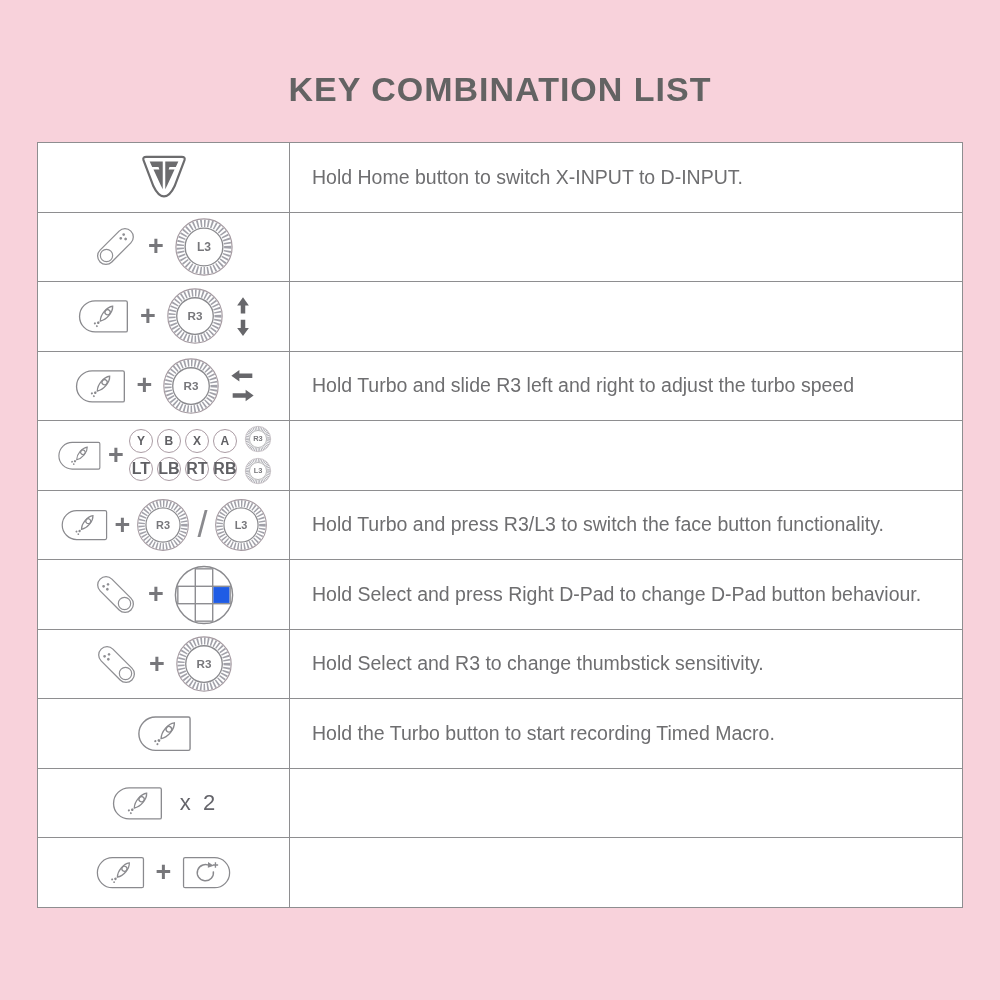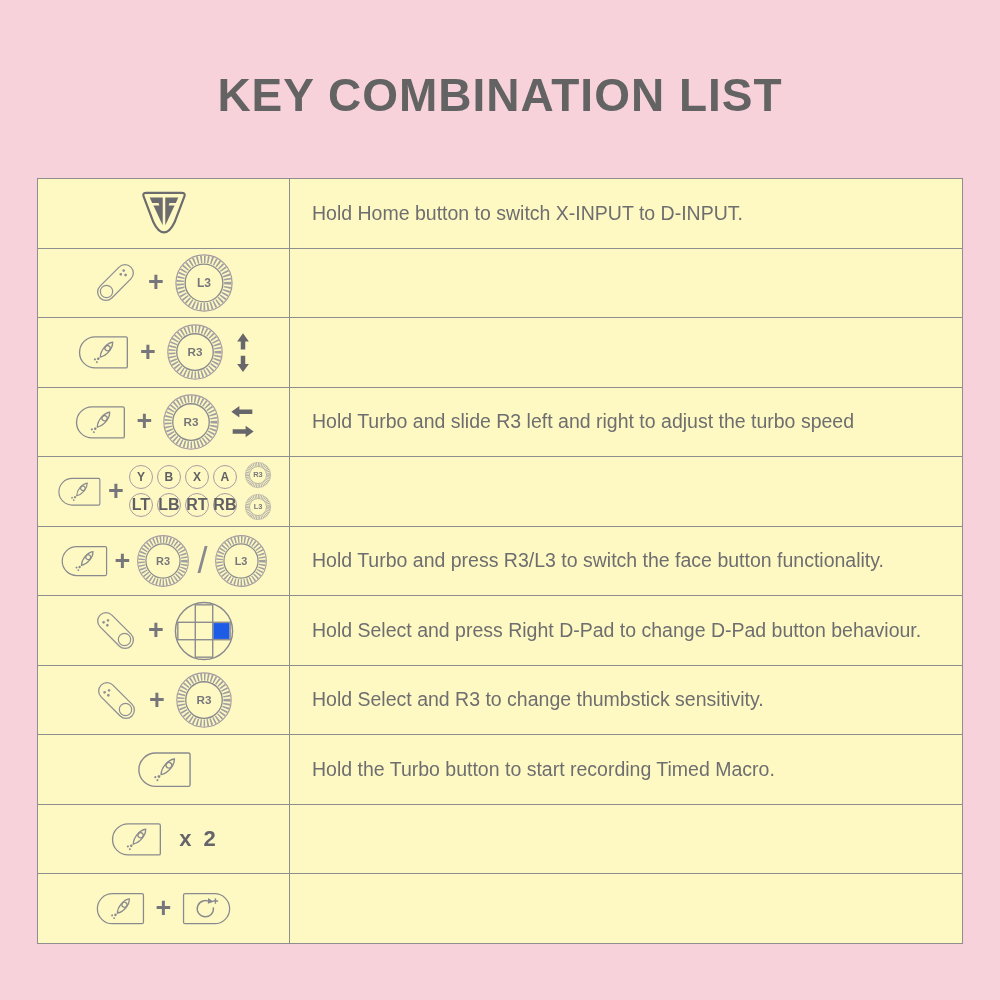--- a/index.html
+++ b/index.html
@@ -5,46 +5,46 @@
   html,body{margin:0;padding:0;}
   body{
     width:1000px;height:1000px;overflow:hidden;
     background:#f8d2db;
     font-family:"Liberation Sans",sans-serif;
     box-sizing:border-box;
     padding-top:72px;
   }
   .title{
     margin:0;text-align:center;
-    font-size:46px;line-height:1;font-weight:bold;
+    font-size:34px;line-height:1;font-weight:bold;
     color:#636363;letter-spacing:1px;
   }
   .table{
     width:924px;height:764px;
-    margin:60px auto 0 auto;
+    margin:36px auto 0 auto;
     border:1px solid #8e8e90;
     display:flex;flex-direction:column;
-    background:#fef9c3;
+    background:#ffffff;
   }
   .row{flex:1;display:flex;min-height:0;}
   .row + .row{border-top:1px solid #8e8e90;}
   .icons{
     width:252px;flex:none;border-right:1px solid #8e8e90;
     display:flex;align-items:center;justify-content:center;gap:9px;
     box-sizing:border-box;
   }
   .icons.tight{gap:5px;}
   .desc{
     flex:1;display:flex;align-items:center;
     padding:0 12px 0 22px;
     color:#6e6e70;font-size:19.5px;line-height:1.3;
   }
   .plus{font-size:27px;color:#77777b;font-weight:600;line-height:1;}
   .slash{font-size:36px;color:#8a8a8e;font-weight:300;line-height:1;margin:0 1px;}
-  .x2{font-size:22px;color:#64646a;letter-spacing:3px;margin-left:6px;font-weight:bold;}
+  .x2{font-size:22px;color:#64646a;letter-spacing:3px;margin-left:6px;}
   svg{display:block;}
   svg text{font-family:"Liberation Sans",sans-serif;}
   .stick-label{font-size:12.5px;font-weight:bold;fill:#77777b;}
   .stick-label-mini{font-size:17px;font-weight:bold;fill:#77777b;}
   .btn-cluster{display:flex;flex-direction:column;gap:4px;}
   .btn-row{display:flex;gap:4px;align-items:center;}
   .face-btn{
     width:24px;height:24px;border:1.2px solid #ab9ca4;border-radius:50%;
     display:flex;align-items:center;justify-content:center;
     color:#606064;font-weight:bold;font-size:12px;box-sizing:border-box;

